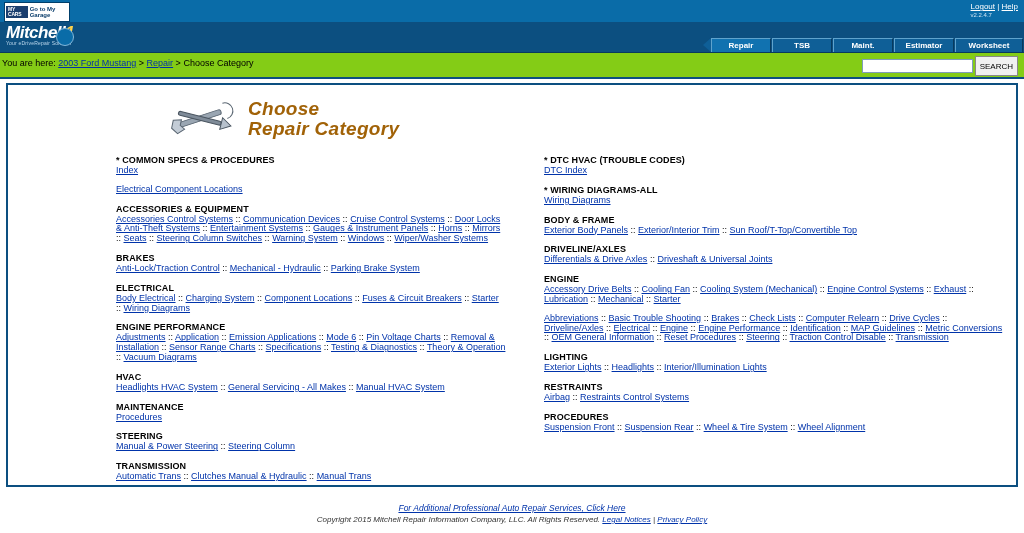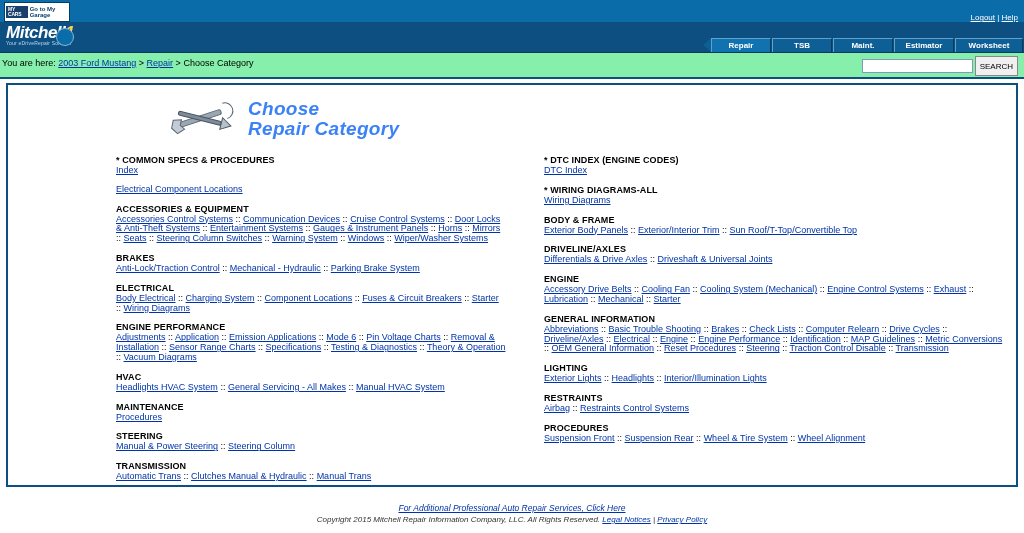--- a/index.html
+++ b/index.html
@@ -49,21 +49,20 @@
     margin-left: 2px;
     font-size: 6px;
   }
   .top-right {
     position: absolute;
     right: 6px;
     top: 2px;
     text-align: left;
     color: #ffffff;
     font-size: 8px;
-    margin-top: 11px;
   }
   .top-right a {
     color: #ffffff;
     text-decoration: underline;
   }
   .version {
     font-size: 6px;
     color: #cfe3f2;
     display: block;
     margin-top: 1px;
@@ -139,21 +138,21 @@
   .nav-arrow {
     width: 0; height: 0;
     border-top: 7px solid transparent;
     border-bottom: 7px solid transparent;
     border-right: 8px solid #0f5f97;
     margin-bottom: 0px;
   }
   
   .crumbrow {
     height: 24px;
-    background: #86efac;
+    background: #84cc16;
     position: relative;
     border-bottom: 2px solid #0c4f80;
   }
   .crumb {
     position: absolute;
     left: 2px;
     top: 5px;
     font-size: 9px;
     color: #000;
   }
@@ -198,21 +197,21 @@
   }
   .title-area {
     display: flex;
     align-items: center;
     padding: 12px 0 6px 160px;
   }
   .wrench {
     margin-right: 10px;
   }
   .title-text {
-    color: #3b82f6;
+    color: #a16207;
     font-style: italic;
     font-weight: bold;
     font-size: 19px;
     line-height: 20px;
     letter-spacing: 0.3px;
   }
   .columns {
     display: flex;
     padding: 8px 12px 0 0;
   }
@@ -377,41 +376,40 @@
             <div class="group-head">STEERING</div>
             <div class="links"><a href="#">Manual &amp; Power Steering</a><span class="sep"> :: </span><a href="#">Steering Column</a></div>
           </div>
           <div class="group">
             <div class="group-head">TRANSMISSION</div>
             <div class="links"><a href="#">Automatic Trans</a><span class="sep"> :: </span><a href="#">Clutches Manual &amp; Hydraulic</a><span class="sep"> :: </span><a href="#">Manual Trans</a></div>
           </div>
         </div>
       <div class="col right" id="right-column">
           <div class="group">
-            <div class="group-head">* DTC INDEX (ENGINE CODES)</div>
+            <div class="group-head">* DTC HVAC (TROUBLE CODES)</div>
             <div class="links"><a href="#">DTC Index</a></div>
           </div>
           <div class="group">
             <div class="group-head">* WIRING DIAGRAMS-ALL</div>
             <div class="links"><a href="#">Wiring Diagrams</a></div>
           </div>
           <div class="group">
             <div class="group-head">BODY &amp; FRAME</div>
             <div class="links"><a href="#">Exterior Body Panels</a><span class="sep"> :: </span><a href="#">Exterior/Interior Trim</a><span class="sep"> :: </span><a href="#">Sun Roof/T-Top/Convertible Top</a></div>
           </div>
           <div class="group">
             <div class="group-head">DRIVELINE/AXLES</div>
             <div class="links"><a href="#">Differentials &amp; Drive Axles</a><span class="sep"> :: </span><a href="#">Driveshaft &amp; Universal Joints</a></div>
           </div>
           <div class="group">
             <div class="group-head">ENGINE</div>
             <div class="links"><a href="#">Accessory Drive Belts</a><span class="sep"> :: </span><a href="#">Cooling Fan</a><span class="sep"> :: </span><a href="#">Cooling System (Mechanical)</a><span class="sep"> :: </span><a href="#">Engine Control Systems</a><span class="sep"> :: </span><a href="#">Exhaust</a><span class="sep"> :: </span><a href="#">Lubrication</a><span class="sep"> :: </span><a href="#">Mechanical</a><span class="sep"> :: </span><a href="#">Starter</a></div>
           </div>
           <div class="group">
-            <div class="group-head">GENERAL INFORMATION</div>
             <div class="links"><a href="#">Abbreviations</a><span class="sep"> :: </span><a href="#">Basic Trouble Shooting</a><span class="sep"> :: </span><a href="#">Brakes</a><span class="sep"> :: </span><a href="#">Check Lists</a><span class="sep"> :: </span><a href="#">Computer Relearn</a><span class="sep"> :: </span><a href="#">Drive Cycles</a><span class="sep"> :: </span><a href="#">Driveline/Axles</a><span class="sep"> :: </span><a href="#">Electrical</a><span class="sep"> :: </span><a href="#">Engine</a><span class="sep"> :: </span><a href="#">Engine Performance</a><span class="sep"> :: </span><a href="#">Identification</a><span class="sep"> :: </span><a href="#">MAP Guidelines</a><span class="sep"> :: </span><a href="#">Metric Conversions</a><span class="sep"> :: </span><a href="#">OEM General Information</a><span class="sep"> :: </span><a href="#">Reset Procedures</a><span class="sep"> :: </span><a href="#">Steering</a><span class="sep"> :: </span><a href="#">Traction Control Disable</a><span class="sep"> :: </span><a href="#">Transmission</a></div>
           </div>
           <div class="group">
             <div class="group-head">LIGHTING</div>
             <div class="links"><a href="#">Exterior Lights</a><span class="sep"> :: </span><a href="#">Headlights</a><span class="sep"> :: </span><a href="#">Interior/Illumination Lights</a></div>
           </div>
           <div class="group">
             <div class="group-head">RESTRAINTS</div>
             <div class="links"><a href="#">Airbag</a><span class="sep"> :: </span><a href="#">Restraints Control Systems</a></div>
           </div>

